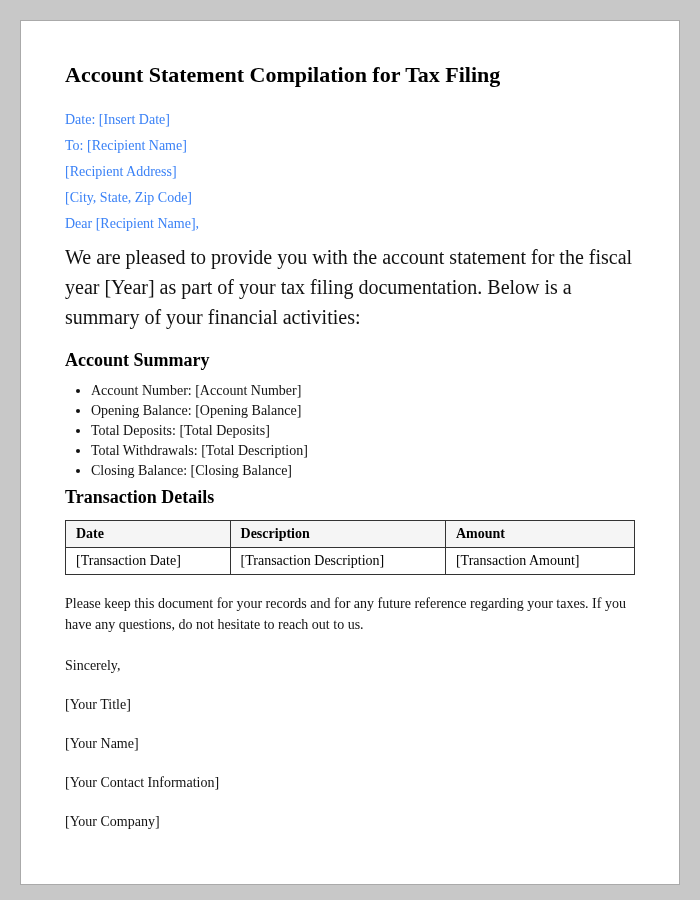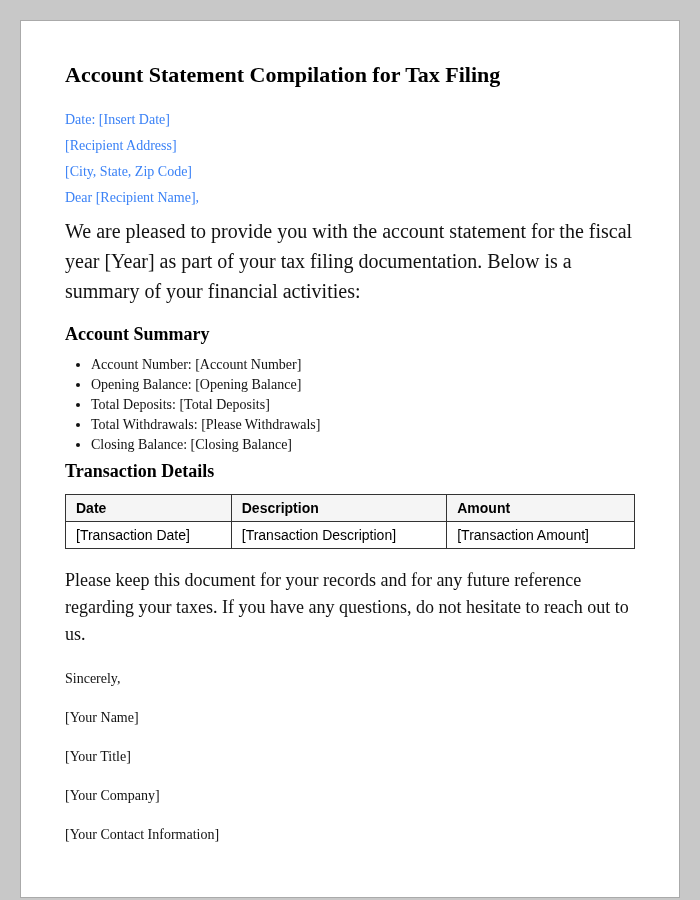--- a/index.html
+++ b/index.html
@@ -66,38 +66,38 @@
       font-size: 14px;
       margin-bottom: 4px;
       font-family: Georgia, serif;
       color: #111;
     }
 
     .transaction-table {
       width: 100%;
       border-collapse: collapse;
       margin-bottom: 18px;
-      font-family: Liberation Sans, sans-serif;
+      font-family: Liberation Serif, serif;
       font-size: 14px;
     }
 
     .transaction-table th,
     .transaction-table td {
       border: 1px solid #333;
       padding: 5px 10px;
       text-align: left;
     }
 
     .transaction-table th {
       font-weight: bold;
       background: #f5f5f5;
     }
 
     .closing-text {
-      font-size: 18px;
+      font-size: 14px;
       line-height: 1.5;
       margin-bottom: 18px;
       font-family: Georgia, serif;
       color: #111;
     }
 
     .sign-line {
       font-size: 14px;
       margin-bottom: 10px;
       font-family: Georgia, serif;
@@ -106,34 +106,35 @@
     }
   </style>
 </head>
 <body>
 
 <div class="document-wrapper">
 
   <h1 class="doc-title">Account Statement Compilation for Tax Filing</h1>
 
   <p class="doc-line">Date: [Insert Date]</p>
+  <p class="doc-line">To: [Recipient Name]</p>
   <p class="doc-line">[Recipient Address]</p>
   <p class="doc-line">[City, State, Zip Code]</p>
   <p class="doc-line">Dear [Recipient Name],</p>
 
   <p class="doc-body">We are pleased to provide you with the account statement for the fiscal year [Year] as part of your tax filing documentation. Below is a summary of your financial activities:</p>
 
   <h2 class="section-heading">Account Summary</h2>
 
   <ul class="summary-list">
 
   <li>Account Number: [Account Number]</li>
       <li>Opening Balance: [Opening Balance]</li>
       <li>Total Deposits: [Total Deposits]</li>
-      <li>Total Withdrawals: [Please Withdrawals]</li>
+      <li>Total Withdrawals: [Total Description]</li>
       <li>Closing Balance: [Closing Balance]</li>
     </ul>
 
   <h2 class="section-heading">Transaction Details</h2>
 
   <table class="transaction-table">
     <thead>
       <tr>
 
       <th>Date</th>
@@ -147,18 +148,18 @@
           <td>[Transaction Date]</td>
           <td>[Transaction Description]</td>
           <td>[Transaction Amount]</td>
         </tr>
       </tbody>
   </table>
 
   <p class="closing-text">Please keep this document for your records and for any future reference regarding your taxes. If you have any questions, do not hesitate to reach out to us.</p>
 
   <p class="sign-line">Sincerely,</p>
+  <p class="sign-line">[Your Title]</p>
   <p class="sign-line">[Your Name]</p>
-  <p class="sign-line">[Your Title]</p>
+  <p class="sign-line">[Your Contact Information]</p>
   <p class="sign-line">[Your Company]</p>
-  <p class="sign-line">[Your Contact Information]</p>
 
 </div>
 
 </body></html>

